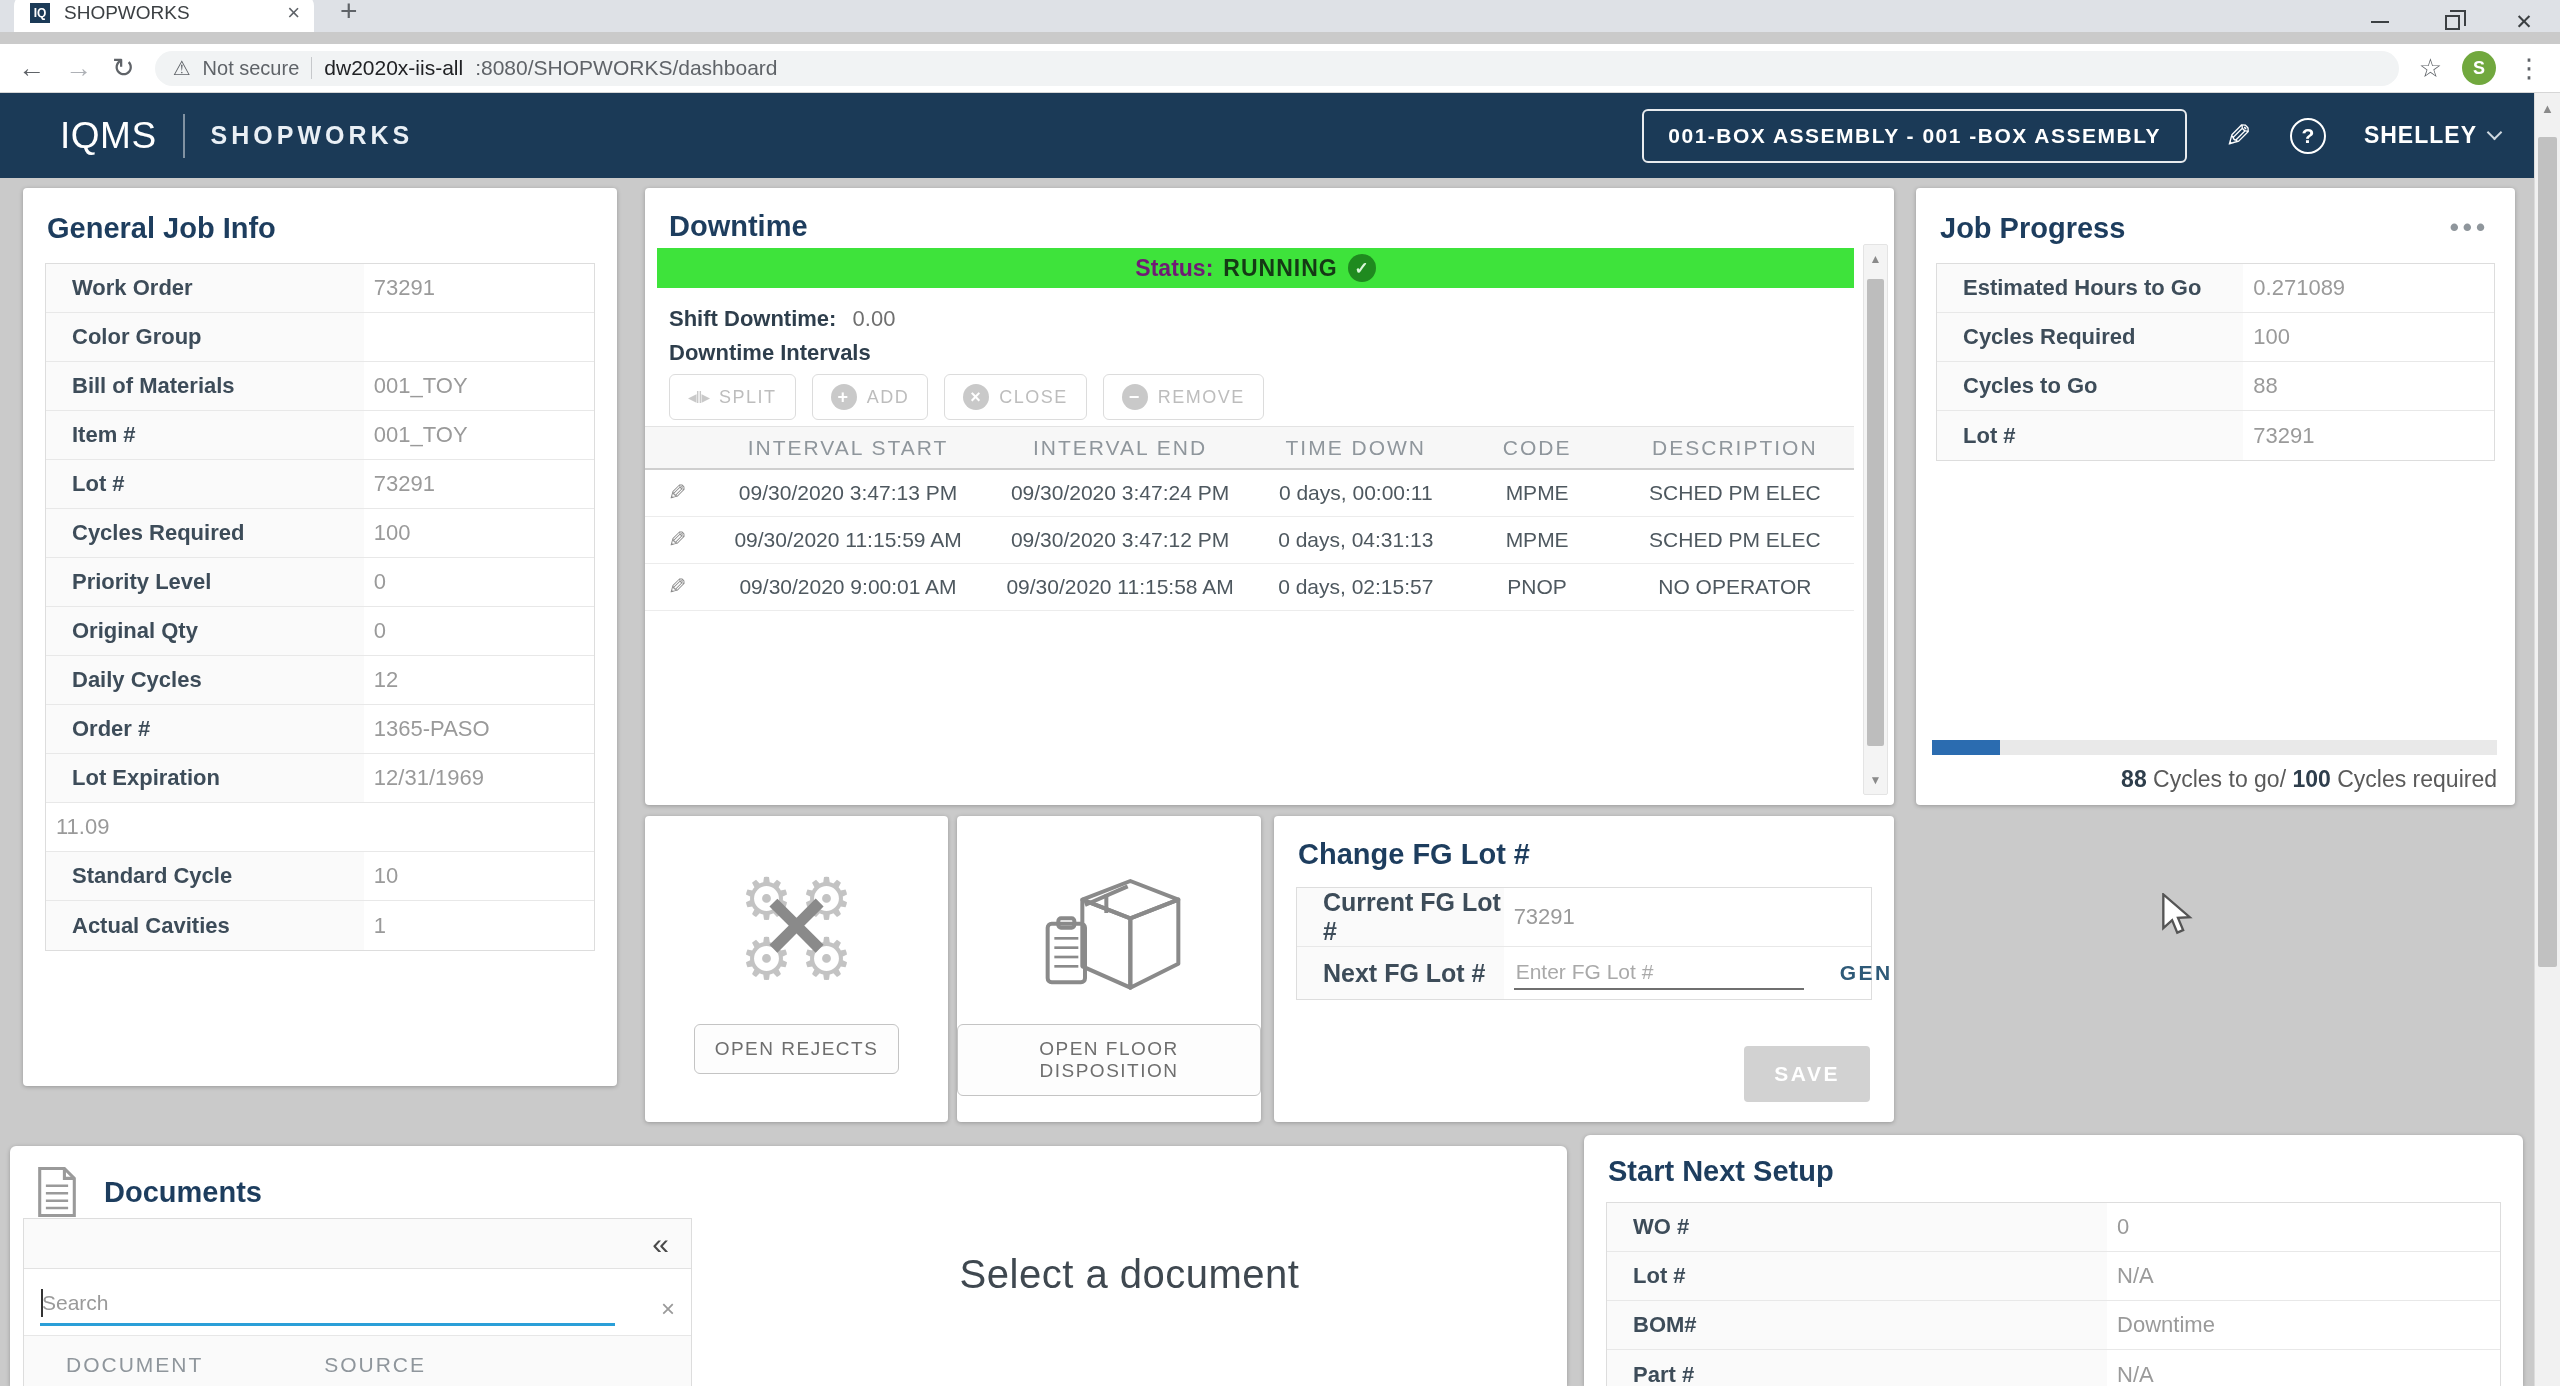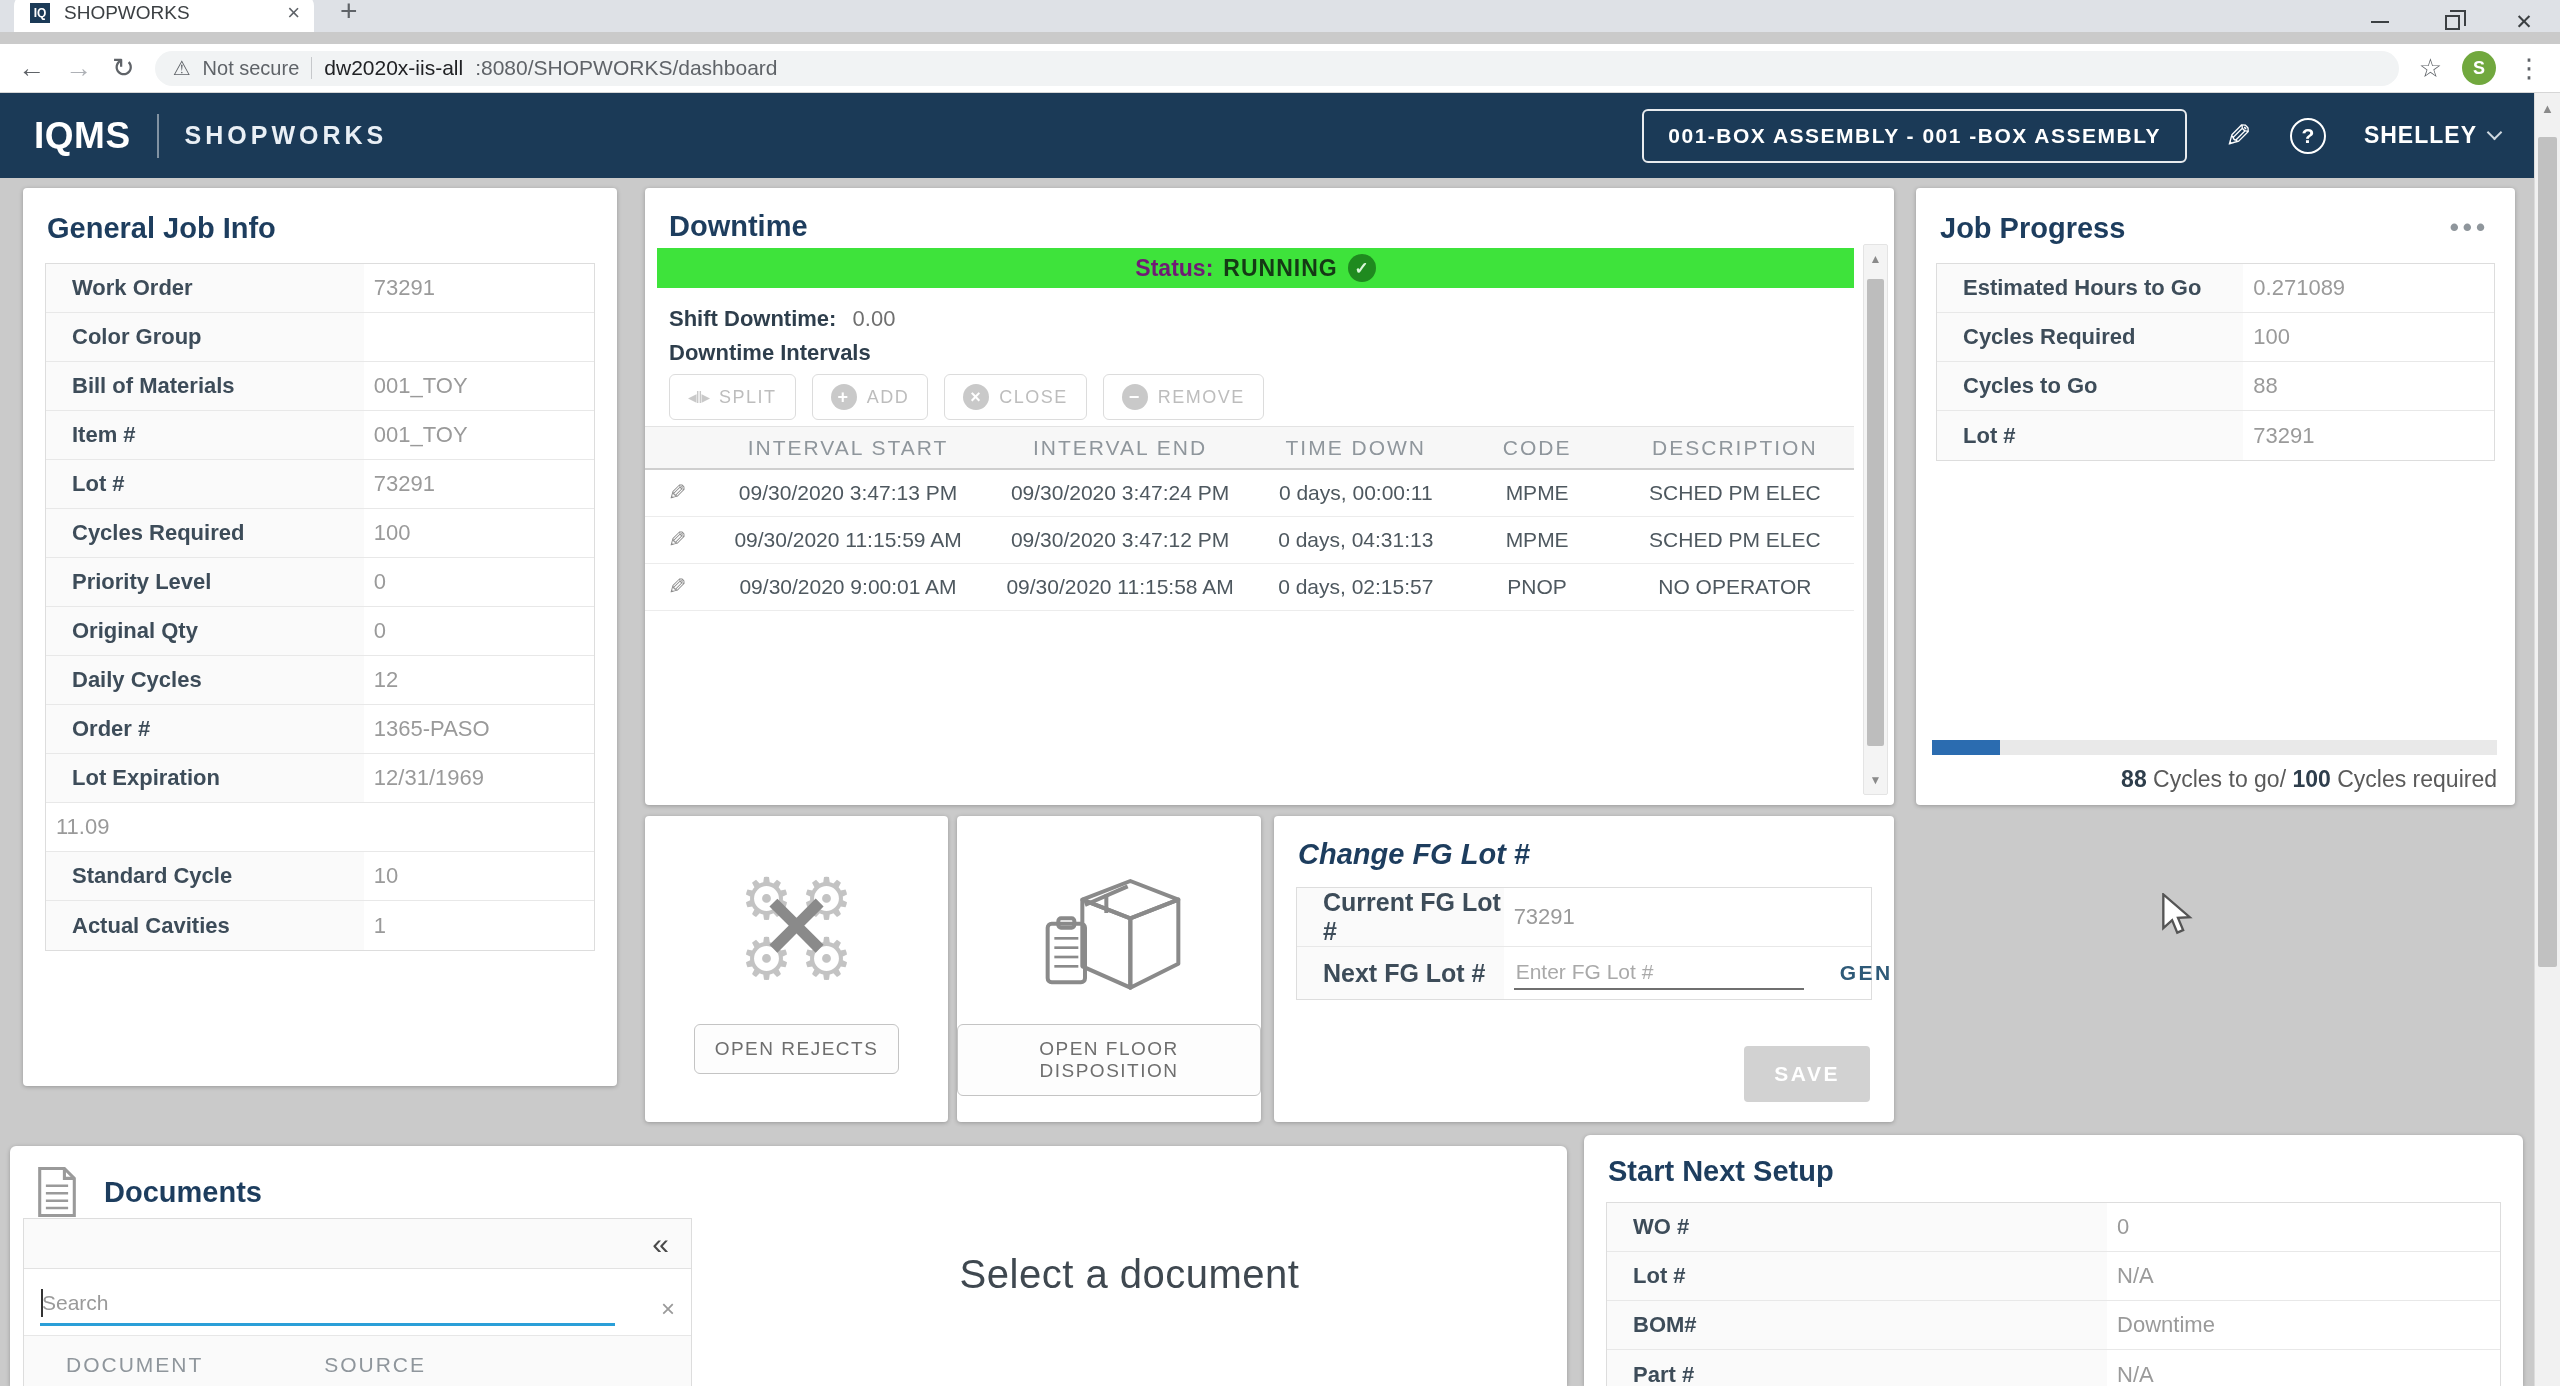--- a/index.html
+++ b/index.html
@@ -34,21 +34,21 @@
   .url-host { font-size:21px; color:#202124; }
   .url-path { font-size:21px; color:#5f6368; }
   .star-icon { font-size:26px; color:#5f6368; }
   .browser-avatar { width:34px; height:34px; border-radius:50%; background:#71a83e; color:#fff;
                     font-size:18px; font-weight:bold; display:flex; align-items:center; justify-content:center; }
   .menu-dots { font-size:26px; color:#5f6368; }
 
   
   .navbar { position:absolute; top:93px; left:0; right:26px; height:85px; background:#1b3a57;
             display:flex; align-items:center; padding:0 34px; color:#fff; }
-  .brand { font-size:37px; font-weight:700; letter-spacing:0.5px; }
+  .brand { font-size:37px; font-weight:400; letter-spacing:0.5px;margin-left:26px; }
   .brand-divider { width:2px; height:44px; background:rgba(255,255,255,0.45); margin:0 26px; }
   .app-name { font-size:25px; letter-spacing:4px; font-weight:600; color:#e9eff5; }
   .nav-right { margin-left:auto; display:flex; align-items:center; gap:38px; }
   .workcenter-btn { border:2px solid rgba(255,255,255,0.9); border-radius:6px; padding:13px 24px;
                     font-size:21px; font-weight:700; letter-spacing:1.5px; color:#fff; background:transparent; }
   .pencil-icon { font-size:32px; color:#fff; transform:scaleX(-1); }
   .help-icon { width:36px; height:36px; border:2.5px solid #fff; border-radius:50%; display:flex;
                align-items:center; justify-content:center; font-size:21px; font-weight:700; }
   .user-menu { display:flex; align-items:center; gap:12px; font-size:23px; font-weight:600; letter-spacing:1px; }
   .chevron-down { width:11px; height:11px; border-right:2px solid #cfd8e0; border-bottom:2px solid #cfd8e0;
@@ -124,21 +124,21 @@
   .card-rej { left:645px; top:816px; width:303px; height:306px; }
   .card-floor { left:957px; top:816px; width:304px; height:306px; }
   .card-iconzone { height:190px; display:flex; align-items:center; justify-content:center; margin-top:18px; position:relative; }
   .gears { display:grid; grid-template-columns:60px 60px; grid-template-rows:60px 60px; color:#c3c3c3; font-size:58px; line-height:60px; text-align:center; }
   .gears-x { position:absolute; left:50%; top:50%; transform:translate(-50%,-52%); font-size:86px; color:#8a8a8a; font-weight:700; }
   .card-btn { border:1px solid #c4c4c4; border-radius:6px; background:#fdfdfd; padding:13px 20px;
               font-size:19px; letter-spacing:1.5px; color:#6e6e6e; }
 
   
   .cfg { left:1274px; top:816px; width:620px; height:306px; }
-  .cfg .panel-title { padding:22px 24px 16px;font-style:italic; }
+  .cfg .panel-title { padding:22px 24px 16px; }
   .cfg .kvt { margin:0 22px; }
   .cfg .kvt-lbl { flex-basis:36%; font-size:25px; }
   .cfg .kvt-row { min-height:52px; }
   .fg-input { border:none; outline:none; border-bottom:2px solid #6f6f6f; width:290px; font-size:21px;
               color:#555; padding:4px 2px; font-family:"Liberation Sans", sans-serif; background:transparent; }
   .fg-input::placeholder { color:#a9a9a9; }
   .generate-btn { margin-left:36px; font-size:21px; font-weight:700; letter-spacing:2.5px; color:#2f5a78; background:none; border:none; }
   .save-btn { position:absolute; right:24px; bottom:20px; background:#d2d2d2; color:#fff; border:none;
               border-radius:4px; padding:16px 30px; font-size:21px; letter-spacing:2.5px;font-weight:bold; }
 

